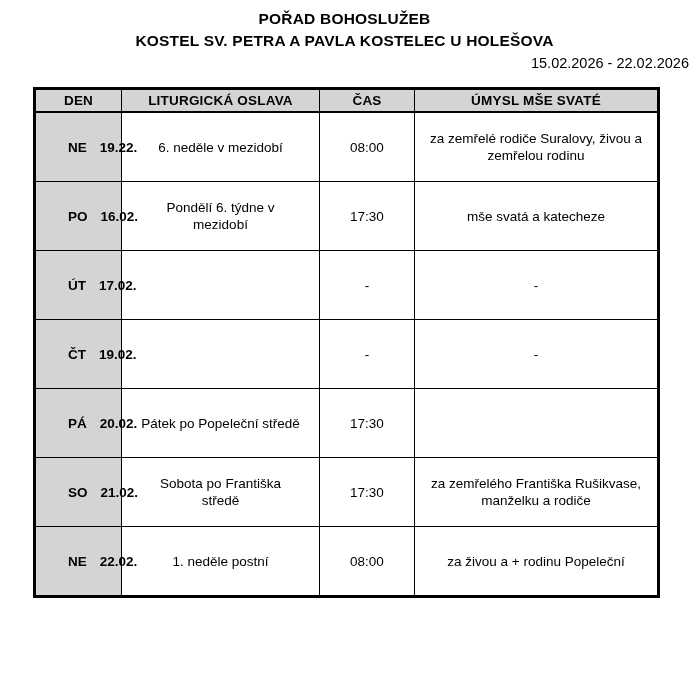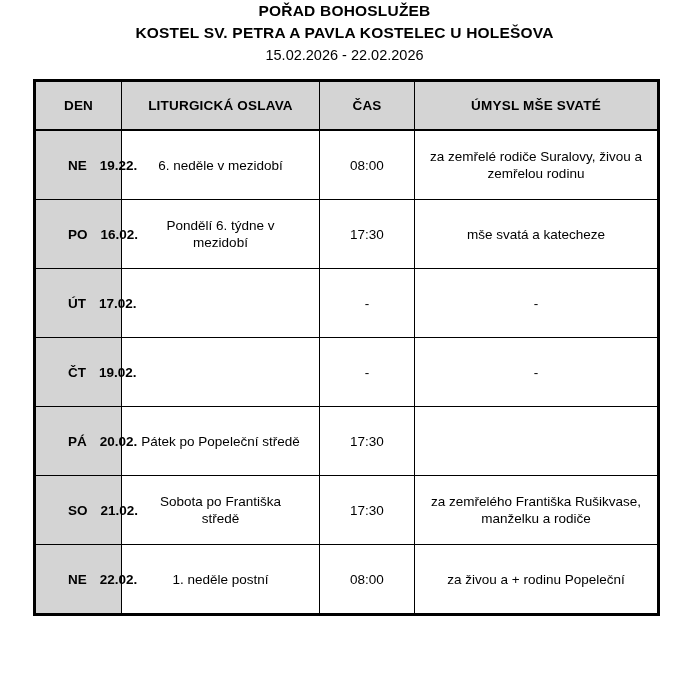--- a/index.html
+++ b/index.html
@@ -12,50 +12,52 @@
     color: #000000;
     -webkit-font-smoothing: antialiased;
   }
   .page {
     width: 689px;
     height: 675px;
     overflow: hidden;
   }
   .titles {
     text-align: center;
+    padding-top: 8px;
   }
   .title-line {
     font-weight: bold;
     font-size: 15.5px;
     line-height: 22px;
     letter-spacing: 0.2px;
   }
   .date-line {
     font-weight: normal;
     font-size: 14.5px;
     line-height: 22px;
+    text-align: right;
   }
   table.schedule {
     border-collapse: collapse;
     table-layout: fixed;
     width: 624px;
     margin-left: 33px;
     margin-top: 13px;
     border: 3px solid #000000;
   }
   table.schedule th {
     background: #d4d4d4;
     border: 1.5px solid #000000;
     border-bottom: 2.5px solid #000000;
     height: 21px;
     font-size: 13.5px;
     font-weight: bold;
     text-align: center;
     letter-spacing: 0.2px;
-    padding: 13px;
+    padding: 0;
     margin-top: 17px;
   }
   table.schedule td {
     border: 1.5px solid #000000;
     height: 68px;
     font-size: 13.5px;
     text-align: center;
     vertical-align: middle;
     padding: 0 4px;
     white-space: pre-line;

